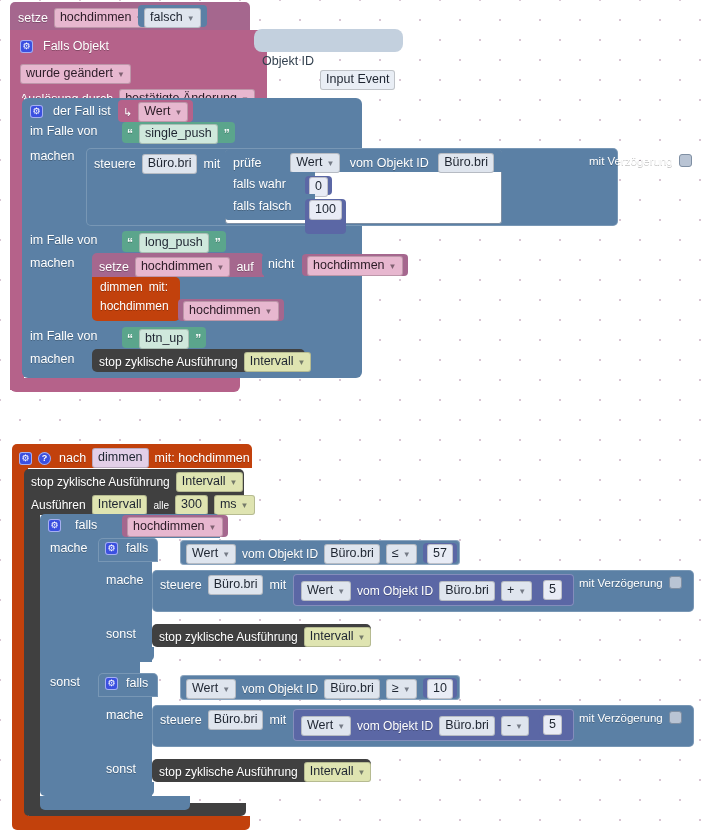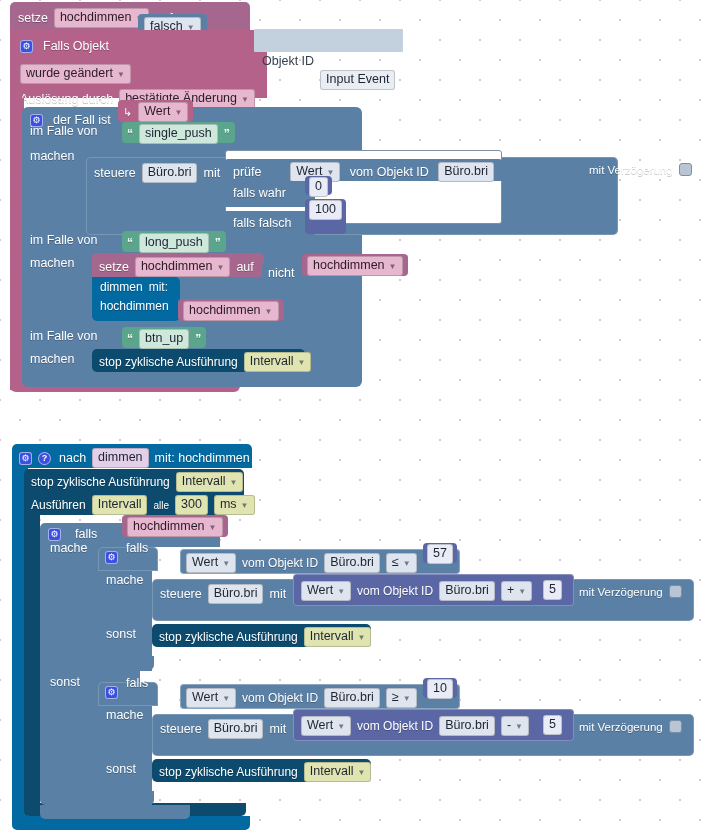--- a/index.html
+++ b/index.html
@@ -19,25 +19,25 @@
   }
   .canvas{position:absolute;inset:0;}
 
   
   .blk{position:absolute;box-sizing:border-box;}
   .row{display:flex;align-items:center;gap:6px;white-space:nowrap;}
 
   
   .c-var   {background:#a5678e;}            
   .c-evt   {background:#b5628a;}            
-  .c-logic {background:#5b80a5;margin-top:9px;}            
+  .c-logic {background:#5b80a5;}            
   .c-txt   {background:#5ba58c;}
   .c-math  {background:#5b67a5;}
-  .c-time  {background:#0c4a6e;}
-  .c-proc  {background:#0369a1;}            
+  .c-time  {background:#404040;}
+  .c-proc  {background:#c2410c;}            
   .c-obj   {background:#c3d0de;}            
 
   
   .field{
     display:inline-flex;align-items:center;gap:4px;
     border-radius:3px;padding:1px 5px 2px;
     font-size:12.5px;line-height:15px;color:#1d2430;
     border:1px solid rgba(0,0,0,.18);
   }
   .field.light{background:#dfe5ee;}
@@ -58,21 +58,21 @@
   }
   .mut.q{border-radius:50%;font-weight:bold;font-size:9px;}
 
   
   #s1-set{left:10px;top:2px;width:240px;height:30px;border-radius:5px 5px 0 0;}
   #s1-set .row{padding:6px 8px;}
   #s1-setval{position:absolute;left:138px;top:5px;height:22px;border-radius:4px;padding:3px 6px;}
 
   #s1-hat{left:10px;top:30px;width:257px;height:68px;}
   #s1-hat .hrow{padding:4px 10px;}
-  #objid{left:254px;top:29px;height:23px;border-radius:1px;padding:3px 8px;}
+  #objid{left:254px;top:29px;height:23px;border-radius:8px;padding:3px 8px;}
 
   
   #s1-switch{left:22px;top:98px;width:340px;height:280px;border-radius:6px;}
   #s1-railL{left:10px;top:98px;width:14px;height:292px;}
   #s1-foot{left:10px;top:378px;width:230px;height:14px;border-radius:0 0 6px 6px;}
 </style>
 </head>
 <body>
 
 <div class="canvas">
@@ -191,21 +191,21 @@
   <div class="blk c-logic" style="left:225px;top:172px;width:90px;height:26px;">
     <div class="row" style="padding:5px 8px;">
       <span class="lbl">falls wahr</span>
     </div>
   </div>
   <div class="blk c-math" style="left:305px;top:176px;height:19px;border-radius:4px;padding:1px 4px;">
     <span class="field num">
       <span>0</span>
     </span>
   </div>
-  <div class="blk c-logic" style="left:225px;top:202px;width:90px;height:26px;border-radius:0 0 0 3px;">
+  <div class="blk c-logic" style="left:225px;top:194px;width:90px;height:26px;border-radius:0 0 0 3px;">
     <div class="row" style="padding:5px 8px;">
       <span class="lbl">falls falsch</span>
     </div>
   </div>
   <div class="blk c-math" style="left:305px;top:199px;height:35px;border-radius:4px;padding:1px 4px;">
     <span class="field num">
       <span>100</span>
     </span>
   </div>
 

